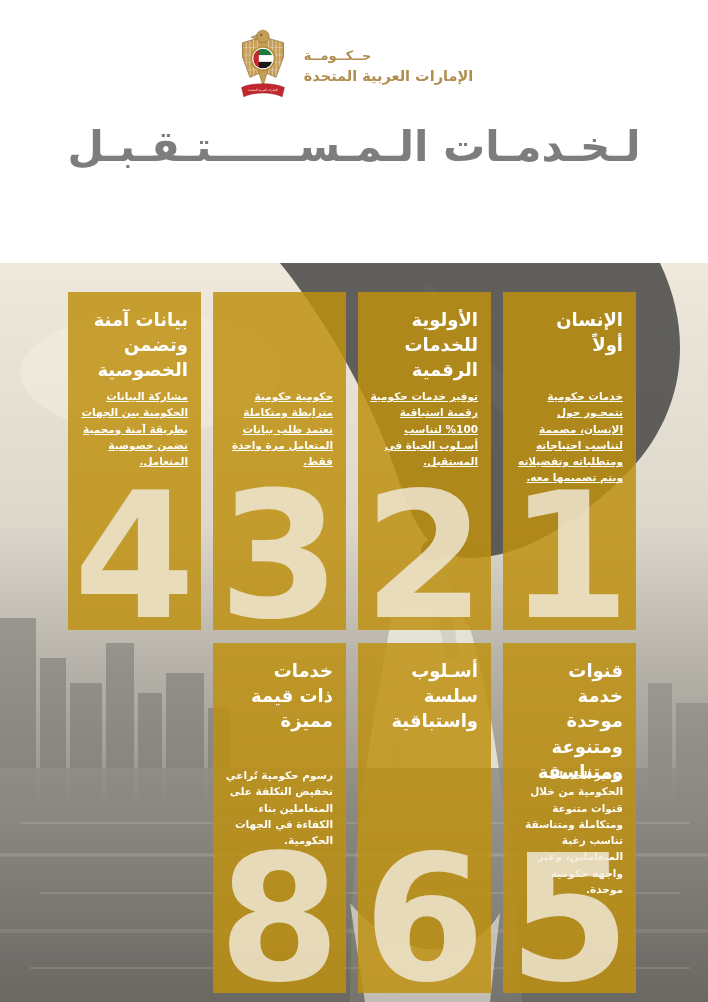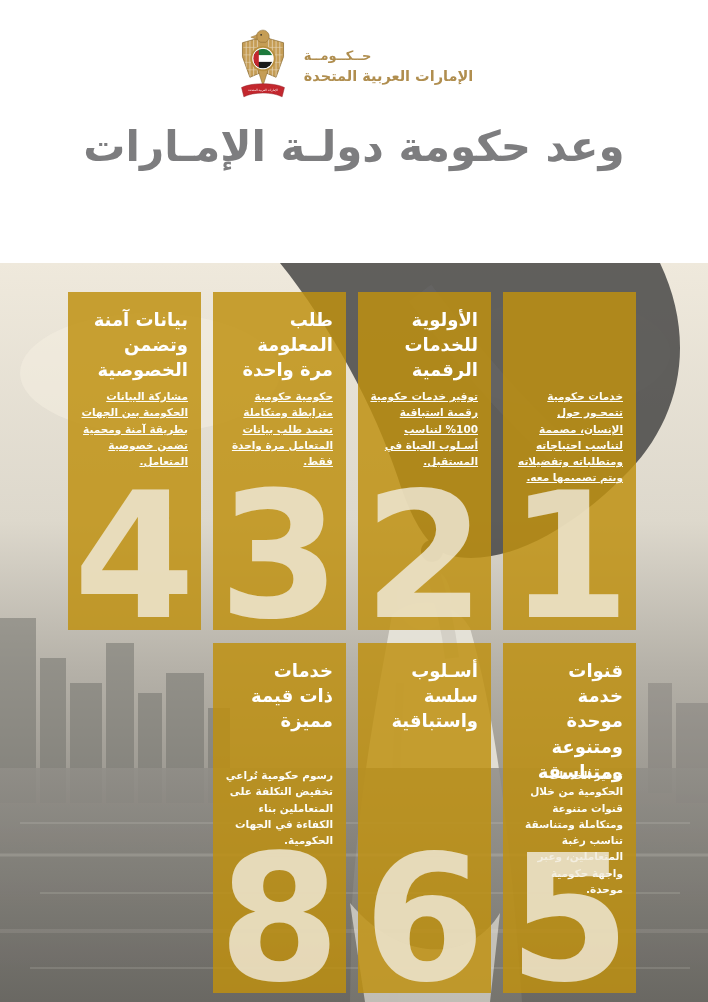--- a/index.html
+++ b/index.html
@@ -139,41 +139,40 @@
           <path d="M7,63 C17,57.5 43,57.5 53,63 L50.5,73 C41,67.5 19,67.5 9.5,73 Z" fill="#c3272e" stroke="#8e1c22" stroke-width="0.5"></path>
           <text x="30" y="67.2" font-size="3.2" fill="#ffffff" text-anchor="middle">الإمارات العربية المتحدة</text>
         </g>
       </svg>
       <div class="logo-text">
         <div class="logo-line1">حــكــومــة</div>
         <div class="logo-line2">الإمارات العربية المتحدة</div>
       </div>
     </div>
     <h1 class="title">
-      <span class="title-line">وعد حكومة دولـة الإمـارات</span>
+      <span class="title-line">لـخـدمـات الـمـســــــتـقـبـل</span>
     </h1>
   </header>
 
   <main class="cards">
     <div class="cards-row row1">
       <section class="card">
+        <h2 class="card-heading">الإنسان
+أولاً</h2>
         <p class="card-body">خدمات حكومية تتمحـور حول الإنسان، مصممة لتناسب احتياجاته ومتطلباته وتفضيلاته ويتم تصميمها معه.</p>
         <div class="card-number">1</div>
       </section>
       <section class="card">
         <h2 class="card-heading">الأولوية
 للخدمات
 الرقمية</h2>
         <p class="card-body">توفير خدمات حكومية رقمية استباقية 100% لتناسب أسـلوب الحياة في المستقبل.</p>
         <div class="card-number">2</div>
       </section>
       <section class="card">
-        <h2 class="card-heading">طلب
-المعلومة
-مرة واحدة</h2>
         <p class="card-body">حكومية حكومية مترابطة ومتكاملة تعتمد طلب بيانات المتعامل مرة واحدة فقط.</p>
         <div class="card-number">3</div>
       </section>
       <section class="card">
         <h2 class="card-heading">بيانات آمنة
 وتضمن
 الخصوصية</h2>
         <p class="card-body">مشاركة البيانات الحكومية بين الجهات بطريقة آمنة ومحمية تضمن خصوصية المتعامل.</p>
         <div class="card-number">4</div>
       </section>

